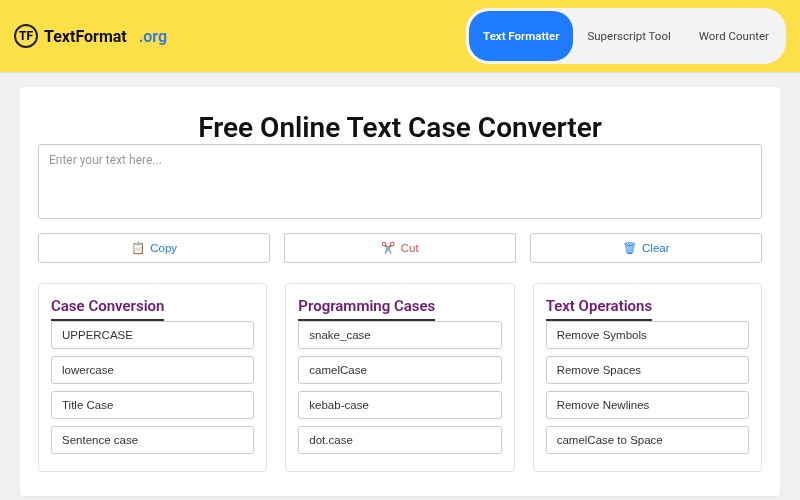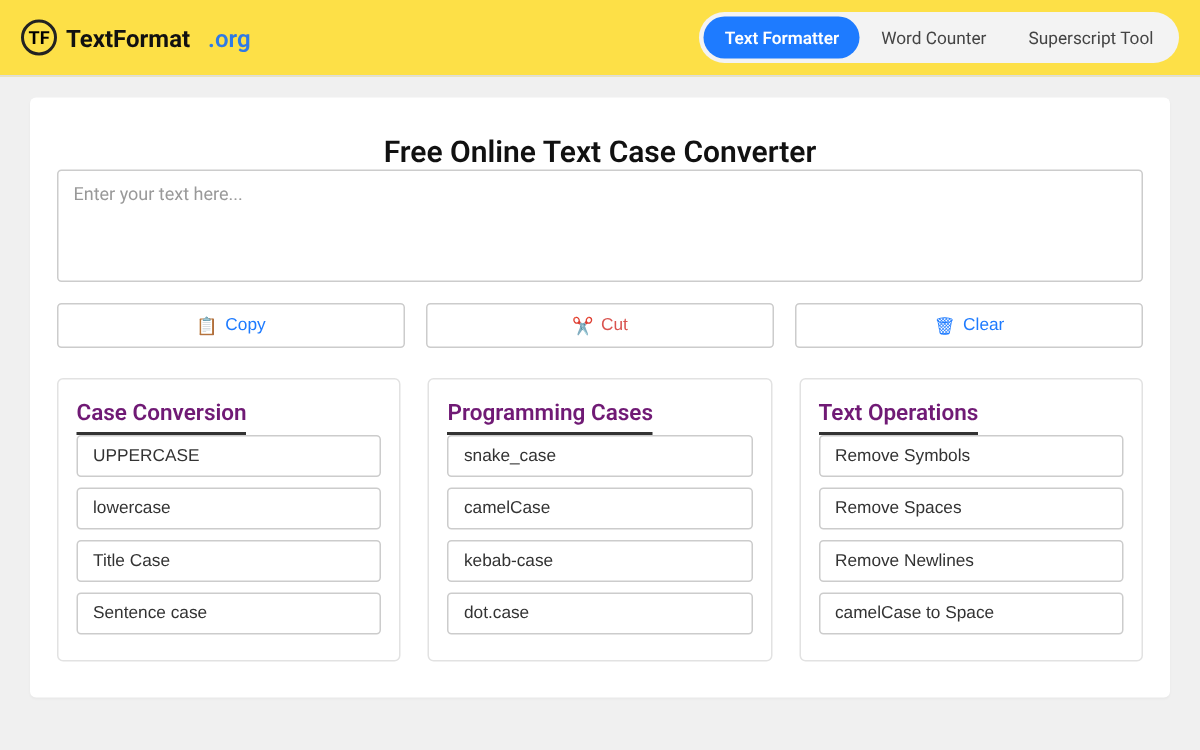--- a/index.html
+++ b/index.html
@@ -29,36 +29,36 @@
   .logo-text { font-weight: 700; font-size: 16px; color: #111; }
   .logo-suffix { font-weight: 600; font-size: 16px; color: #2f7ae5; margin-left: 6px; }
   .nav-pills {
     display: flex; align-items: center;
     background: #f3f3f3;
     border-radius: 22px;
     padding: 3px;
     gap: 0;
   }
   .nav-pill {
-    padding: 7px 14px;
+    padding: 18px 14px;
     font-size: 11.5px;
     color: #444;
     border-radius: 20px;
     cursor: pointer;
     white-space: nowrap;
   }
   .nav-pill.active { background: #1e7bff; color: #fff; font-weight: 600; }
   .page {
     background: #fff;
     margin: 14px 20px;
     border-radius: 4px;
     padding: 24px 18px;
     box-shadow: 0 1px 2px rgba(0,0,0,0.04);
   }
-  .page-title { text-align: center; font-size: 20px; font-weight: 600; color: #111; }
+  .page-title { text-align: center; font-size: 28px; font-weight: 600; color: #111; }
   .page-subtitle { text-align: center; font-size: 12.5px; color: #666; margin-top: 8px; margin-bottom: 18px; }
   .text-input {
     width: 100%; height: 75px; resize: none;
     border: 1px solid #ccc; border-radius: 3px;
     padding: 8px 10px; font-size: 12px; color: #333;
     font-family: inherit;
   }
   .text-input::placeholder { color: #999; }
   .action-row { display: flex; gap: 14px; margin-top: 10px; margin-bottom: 20px; }
   .action-btn {
@@ -94,22 +94,22 @@
 <body>
 
 <header>
   <div class="logo-group">
     <div class="logo-circle">TF</div>
     <span class="logo-text">TextFormat</span>
     <span class="logo-suffix">.org</span>
   </div>
   <nav class="nav-pills">
     <div class="nav-pill active">Text Formatter</div>
+    <div class="nav-pill">Superscript Tool</div>
     <div class="nav-pill">Word Counter</div>
-    <div class="nav-pill">Superscript Tool</div>
   </nav>
 </header>
 
 <div class="page">
   <h1 class="page-title">Free Online Text Case Converter</h1>
 
   <textarea class="text-input" placeholder="Enter your text here..." style=""></textarea>
 
   <div class="action-row">
     <button class="action-btn copy">

